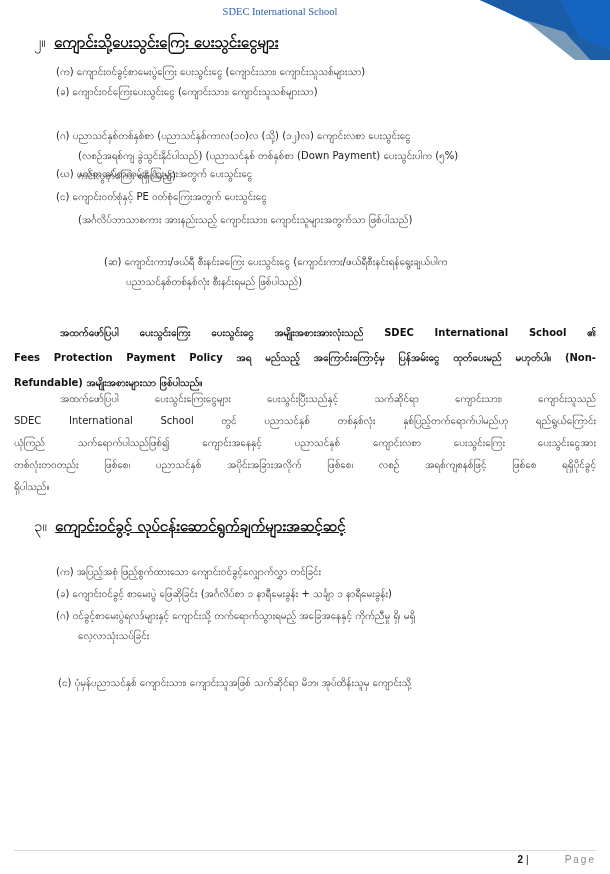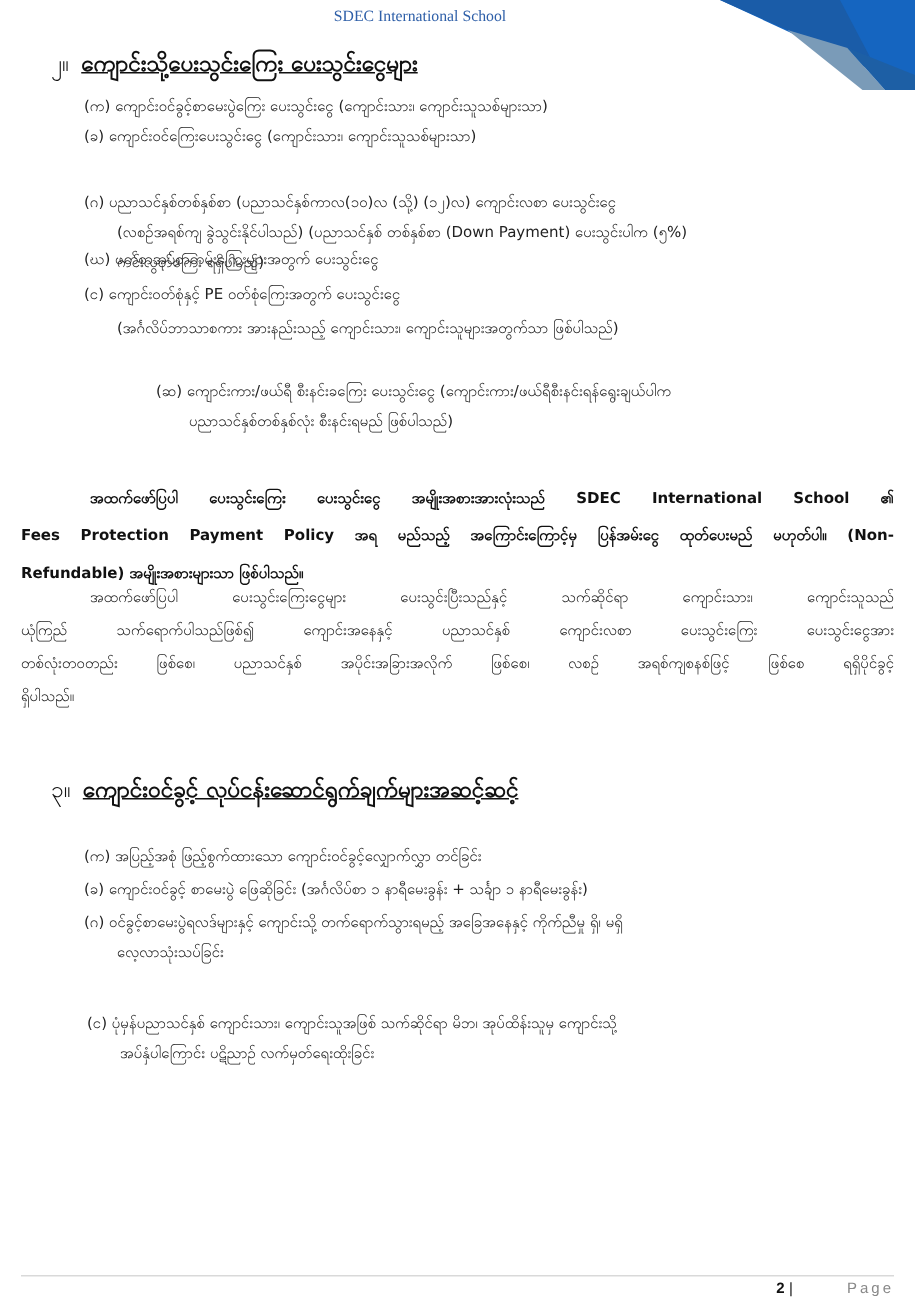--- a/index.html
+++ b/index.html
@@ -87,20 +87,21 @@
   </div>
 
   <div class="justify bold-para" style="top:320px;">
     <span class="line indent">အထက်ဖော်ပြပါ ပေးသွင်းကြေး ပေးသွင်းငွေ အမျိုးအစားအားလုံးသည် SDEC International School ၏</span>
     <span class="line">Fees Protection Payment Policy အရ မည်သည့် အကြောင်းကြောင့်မှ ပြန်အမ်းငွေ ထုတ်ပေးမည် မဟုတ်ပါ။ (Non-</span>
     <span class="line last">Refundable) အမျိုးအစားများသာ ဖြစ်ပါသည်။</span>
   </div>
 
   <div class="justify" style="top:388px;">
     <span class="line indent">အထက်ဖော်ပြပါ ပေးသွင်းကြေးငွေများ ပေးသွင်းပြီးသည်နှင့် သက်ဆိုင်ရာ ကျောင်းသား၊ ကျောင်းသူသည်</span>
+    <span class="line">SDEC International School တွင် ပညာသင်နှစ် တစ်နှစ်လုံး နှစ်ပြည့်တက်ရောက်ပါမည်ဟု ရည်ရွယ်ကြောင်း</span>
     <span class="line">ယုံကြည် သက်ရောက်ပါသည်ဖြစ်၍ ကျောင်းအနေနှင့် ပညာသင်နှစ် ကျောင်းလစာ ပေးသွင်းကြေး ပေးသွင်းငွေအား</span>
     <span class="line">တစ်လုံးတဝတည်း ဖြစ်စေ၊ ပညာသင်နှစ် အပိုင်းအခြားအလိုက် ဖြစ်စေ၊ လစဥ် အရစ်ကျစနစ်ဖြင့် ဖြစ်စေ ရရှိပိုင်ခွင့်</span>
     <span class="line last">ရှိပါသည်။</span>
   </div>
 
   <div class="section-heading" style="top:516px;">
     <span class="num">၃။</span>
     <span class="title">ကျောင်းဝင်ခွင့် လုပ်ငန်းဆောင်ရွက်ချက်များအဆင့်ဆင့်</span>
   </div>
 
@@ -109,20 +110,19 @@
   </div>
   <div class="item" style="left:56px; top:584px;">
     <span>(ခ) ကျောင်းဝင်ခွင့် စာမေးပွဲ ဖြေဆိုခြင်း (အင်္ဂလိပ်စာ ၁ နာရီမေးခွန်း + သင်္ချာ ၁ နာရီမေးခွန်း)</span>
   </div>
   <div class="item" style="left:56px; top:606px;">
     <span>(ဂ) ဝင်ခွင့်စာမေးပွဲရလဒ်များနှင့် ကျောင်းသို့ တက်ရောက်သွားရမည့် အခြေအနေနှင့် ကိုက်ညီမှု ရှိ၊ မရှိ</span>
     <span class="cont">လေ့လာသုံးသပ်ခြင်း</span>
   </div>
   <div class="item" style="left:58px; top:673px;">
     <span>(င) ပုံမှန်ပညာသင်နှစ် ကျောင်းသား၊ ကျောင်းသူအဖြစ် သက်ဆိုင်ရာ မိဘ၊ အုပ်ထိန်းသူမှ ကျောင်းသို့</span>
-    <span class="cont">အပ်နှံပါကြောင်း ပဋိညာဉ် လက်မှတ်ရေးထိုးခြင်း</span>
   </div>
 
   <div class="footer-rule"></div>
   <div class="footer-page">
     <span class="pnum">2</span><span class="sep">|</span><span class="plabel">Page</span>
   </div>
 </div>
 
 </body></html>

